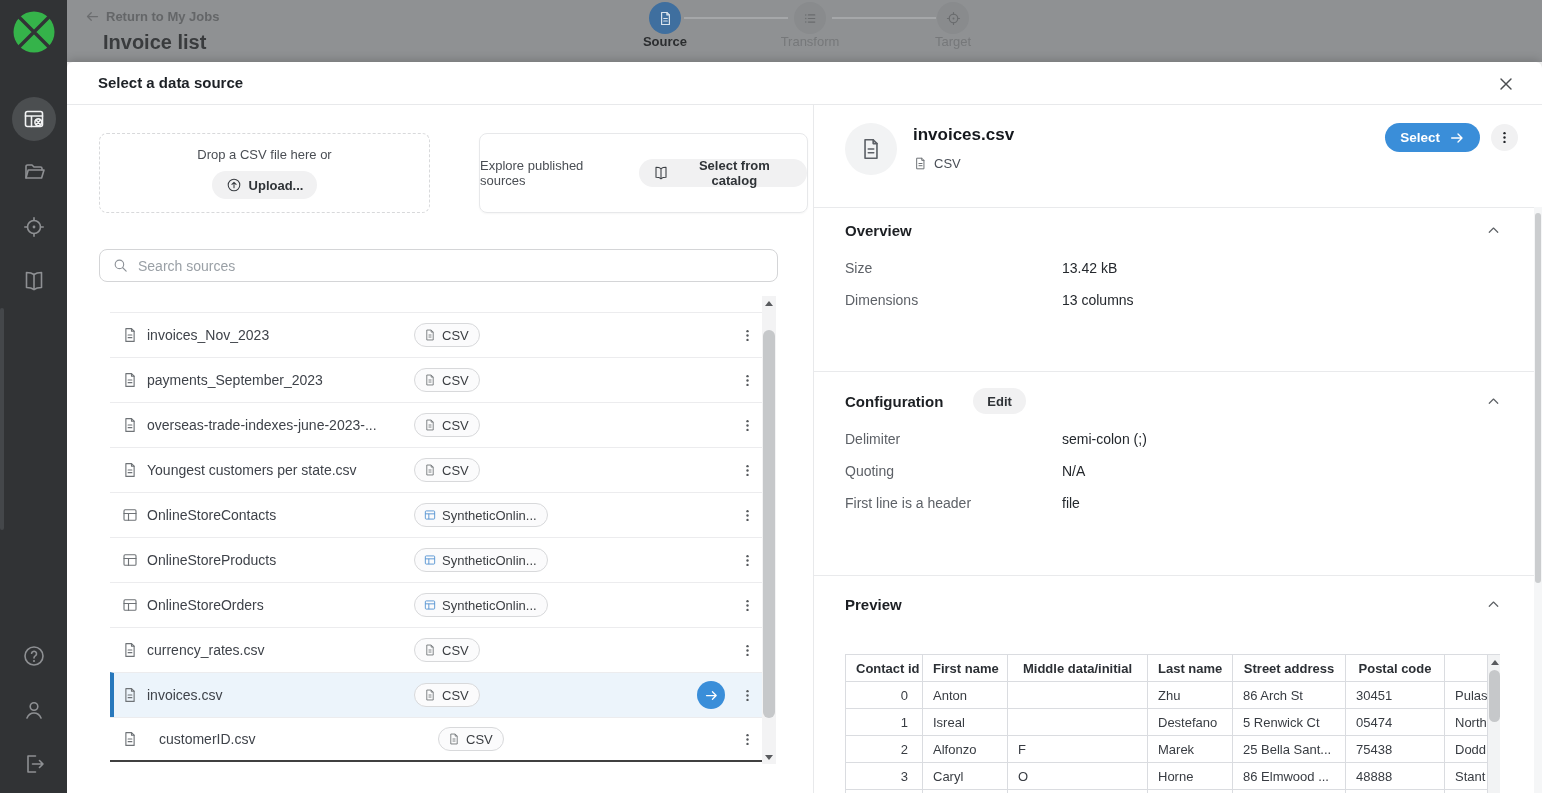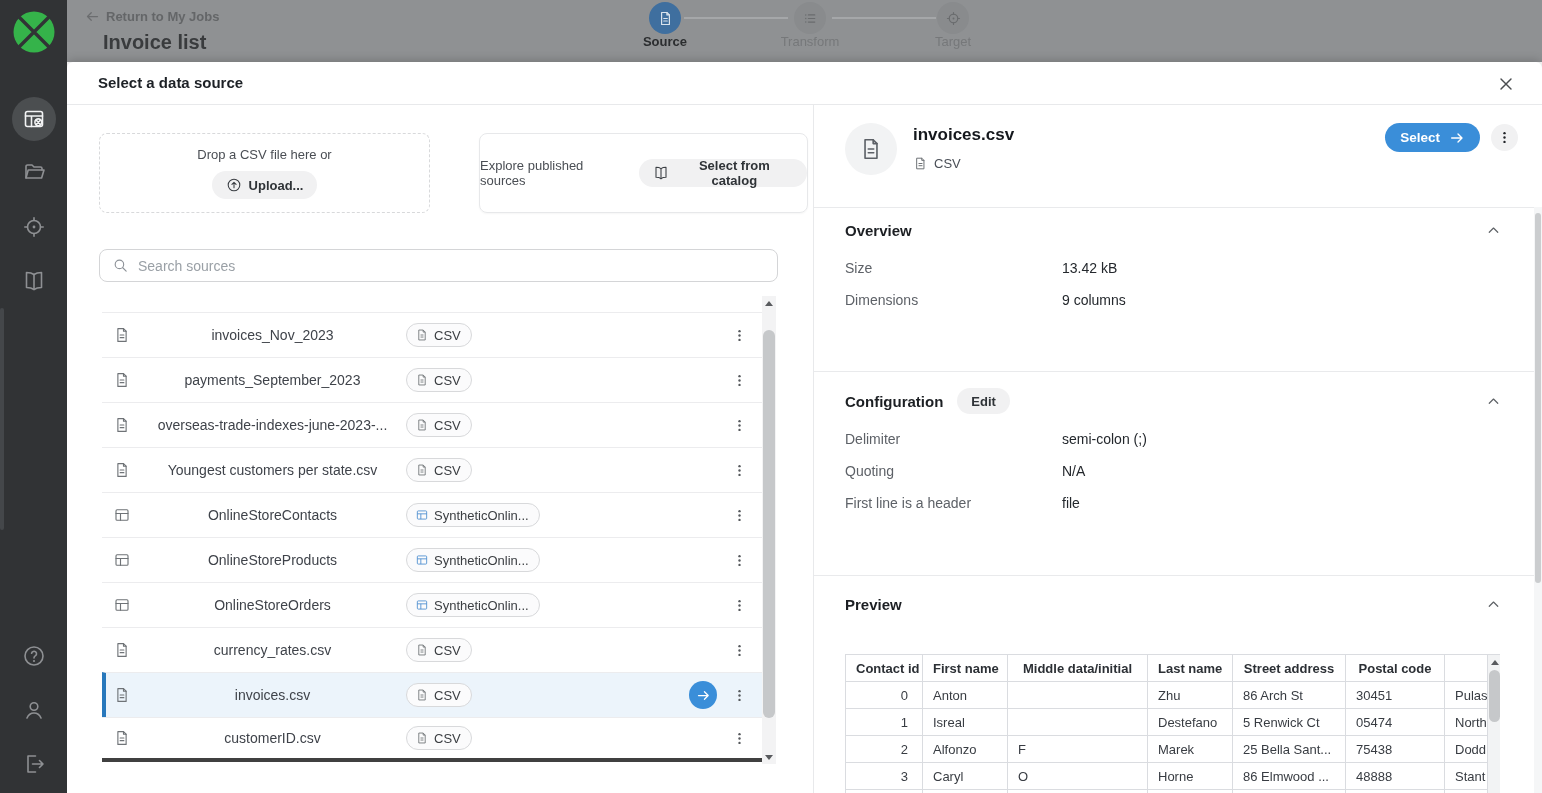--- a/index.html
+++ b/index.html
@@ -44,23 +44,23 @@
   .pill .ic { width:16px; height:16px; color:#3a3e43; }
   .pill .ic svg { width:16px; height:16px; }
 
   .search { position:absolute; left:32px; top:187px; width:679px; height:33px; border:1px solid #d4d5d7; border-radius:8px; display:flex; align-items:center; padding:0 12px; gap:9px; background:#fff; }
   .search .ic { width:17px; height:17px; color:#8d9298; }
   .search .ic svg { width:17px; height:17px; }
   .search input { flex:1; border:none; outline:none; font-family:inherit; font-size:14px; color:#33373c; background:transparent; }
   .search input::placeholder { color:#9aa0a6; }
 
   .list-wrap { position:absolute; left:32px; top:234px; width:677px; height:468px; }
-  .rows { position:absolute; left:3px; top:16px; width:663px;text-align:center; }
+  .rows { position:absolute; left:11px; top:16px; width:663px; }
   .src-row { display:flex; align-items:center; height:45px; padding:0 10px 0 11px; border-top:1px solid #ececee; cursor:pointer; background:#fff; }
-  .src-row:last-child { border-bottom:4px solid #404040; }
+  .src-row:last-child { border-bottom:2px solid #404040;gap:12px; }
   .src-row.selected { background:#ecf4fb; border-left:4px solid #2878bc; padding-left:7px; }
   .src-icon { width:18px; height:18px; color:#6f7377; flex:0 0 18px; }
   .src-icon svg { width:18px; height:18px; stroke:currentColor; fill:none; stroke-width:1.5; stroke-linecap:round; stroke-linejoin:round; }
   .src-name { margin-left:8px; flex:0 0 267px; font-size:14px; color:#3f434a; white-space:nowrap; overflow:hidden; }
   .badge { display:inline-flex; align-items:center; gap:5px; height:24px; padding:0 10px 0 8px; border:1px solid #d8d9db; border-radius:12px; background:#fbfbfc; font-size:13px; color:#3b3e42; white-space:nowrap; }
   .badge .bic { width:14px; height:14px; color:#6f7377; }
   .badge .bic svg { width:14px; height:14px; stroke:currentColor; fill:none; stroke-width:1.5; }
   .badge .bic.blue { color:#4e8fd0; }
   .flex-sp { flex:1; }
   .row-go { width:28px; height:28px; border-radius:50%; background:#3a8ed9; color:#fff; display:flex; align-items:center; justify-content:center; margin-right:14px; cursor:pointer; }
@@ -90,21 +90,21 @@
   .file-type { display:flex; align-items:center; gap:6px; margin-top:11px; font-size:13px; color:#4a4f57; }
   .file-type .ic { width:15px; height:15px; color:#6f7377; }
   .file-type .ic svg { width:15px; height:15px; }
   .actions { margin-left:auto; display:flex; align-items:center; gap:11px; }
   .select-btn { display:inline-flex; align-items:center; gap:9px; height:29px; padding:0 15px; border:none; border-radius:15px; background:#3a8ed9; color:#fff; font-family:inherit; font-size:13.5px; font-weight:700; cursor:pointer; }
   .select-btn .ic { width:16px; height:16px; color:#fff; }
   .select-btn .ic svg { width:16px; height:16px; stroke-width:2; }
   .kebab-btn { width:27px; height:27px; border-radius:50%; border:none; background:#f1f1f2; color:#1f2226; display:flex; align-items:center; justify-content:center; cursor:pointer; }
   .kebab-btn svg { width:15px; height:15px; fill:currentColor; }
 
-  .sec-head { position:absolute; left:31px; width:658px; height:26px; display:flex; align-items:center; gap:14px; }
+  .sec-head { position:absolute; left:31px; width:658px; height:26px; display:flex; align-items:center; gap:30px; }
   .sec-head h2 { font-size:15px; font-weight:700; color:#1c1f23; }
   .pill.small { height:26px; padding:0 14px; font-size:13px; }
   .chev { margin-left:auto; width:18px; height:18px; border:none; background:none; color:#5f6367; cursor:pointer; padding:0; }
   .chev svg { width:17px; height:17px; stroke:currentColor; fill:none; stroke-width:1.7; stroke-linecap:round; stroke-linejoin:round; }
 
   .kv { position:absolute; left:31px; width:658px; }
   .kv-row { display:flex; height:32px; align-items:center; }
   .kv-label { flex:0 0 217px; font-size:14px; color:#5d6167; }
   .kv-value { font-size:14px; color:#24282d; }
 
@@ -603,21 +603,21 @@
           </svg>
         </button>
     </div>
     <div class="kv" id="overview-rows" style="top:147px">
         <div class="kv-row">
           <span class="kv-label">Size</span>
           <span class="kv-value">13.42 kB</span>
         </div>
         <div class="kv-row">
           <span class="kv-label">Dimensions</span>
-          <span class="kv-value">9 columns</span>
+          <span class="kv-value">13 columns</span>
         </div>
       </div>
 
     <div class="hdivider" style="top:266px"></div>
     <div class="sec-head" style="top:283px">
       <h2>Configuration</h2>
       <button class="pill small">Edit</button>
       <button class="chev">
           <svg viewBox="0 0 24 24">
             <path d="M6 14.5l6-6 6 6"></path>

